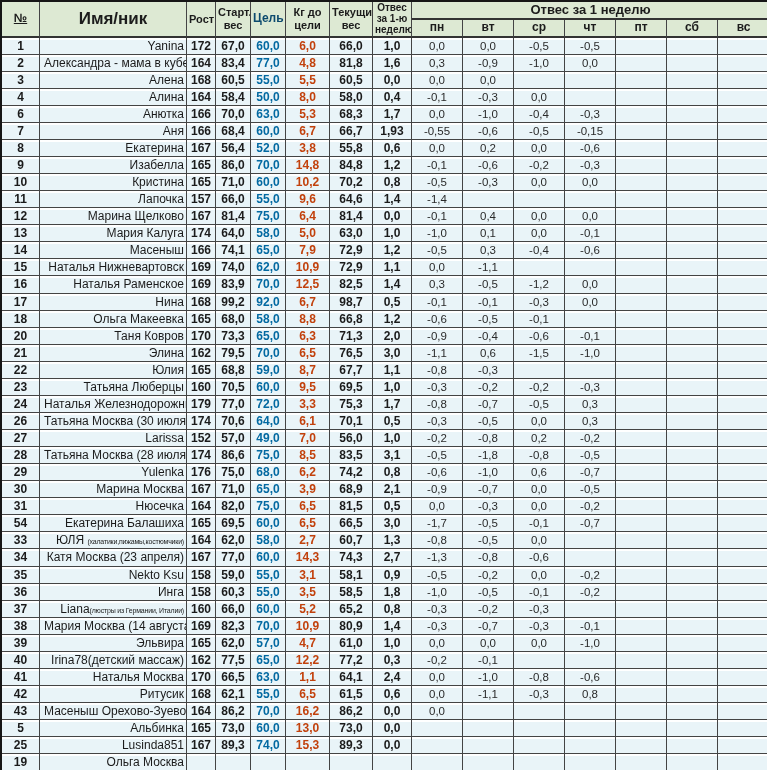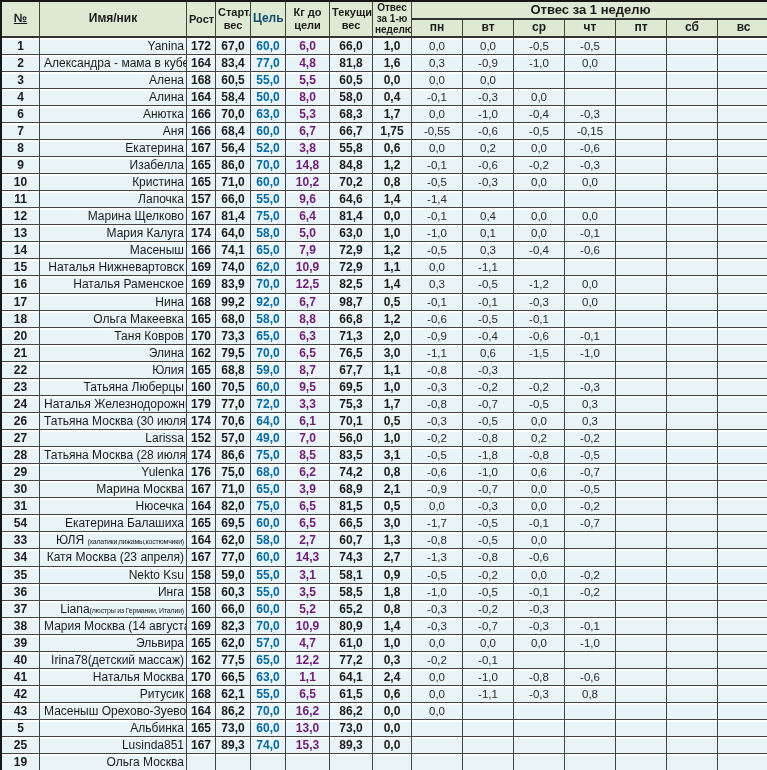--- a/index.html
+++ b/index.html
@@ -16,21 +16,21 @@
   th.tiny{font-size:10px;margin-left:32px;}
   th.group{font-size:13px;}
   th.day{font-size:12px;border-bottom:2px solid #333;margin-top:12px;}
   tbody td{background:#e9f4f8;box-shadow:inset 0 2px 0 #ffffff;font-size:12px;color:#1b1b1b;
            text-align:center;vertical-align:middle;}
   td.c-num{font-weight:bold;}
   td.c-name{text-align:right;padding-left:4px;font-size:12px;}
   td.c-name .small-note{font-size:7px;letter-spacing:-0.2px;}
   td.c-height,td.c-start,td.c-current,td.c-week1{font-weight:bold;}
   td.c-goal{font-weight:bold;color:#0369a1;}
-  td.c-togoal{font-weight:bold;color:#701a75;}
+  td.c-togoal{font-weight:bold;color:#c2410c;}
   td.c-day{font-size:11.5px;color:#2a2a2a;}
 </style>
 </head>
 <body>
 
 <table>
   <colgroup>
     <col style="width:38px">
       <col style="width:147px">
       <col style="width:29px">
@@ -43,21 +43,21 @@
       <col style="width:51px">
       <col style="width:51px">
     <col style="width:51px">
       <col style="width:51px">
       <col style="width:51px">
       <col style="width:51px">
   </colgroup>
   <thead>
     <tr>
       <th rowspan="2" class="underline">№</th>
-      <th rowspan="2" style="font-size:12px">Имя/ник</th>
+      <th rowspan="2" style="font-size:17px">Имя/ник</th>
       <th rowspan="2">Рост</th>
       <th rowspan="2">Старт. вес</th>
       <th rowspan="2" class="green-h">Цель</th>
       <th rowspan="2">Кг до цели</th>
       <th rowspan="2">Текущий вес</th>
       <th rowspan="2" class="tiny">Отвес за 1-ю неделю</th>
       <th colspan="7" class="group">Отвес за 1 неделю</th>
     </tr>
     <tr id="day-header-row">
         <th class="day">пн</th>
@@ -156,21 +156,21 @@
         <td class="c-day"></td>
       </tr>
       <tr>
         <td class="c-num">7</td>
         <td class="c-name"><span>Аня</span></td>
         <td class="c-height">166</td>
         <td class="c-start">68,4</td>
         <td class="c-goal">60,0</td>
         <td class="c-togoal">6,7</td>
         <td class="c-current">66,7</td>
-        <td class="c-week1">1,75</td>
+        <td class="c-week1">1,93</td>
         <td class="c-day">-0,55</td>
         <td class="c-day">-0,6</td>
         <td class="c-day">-0,5</td>
         <td class="c-day">-0,15</td>
         <td class="c-day"></td>
         <td class="c-day"></td>
         <td class="c-day"></td>
       </tr>
       <tr>
         <td class="c-num">8</td>

